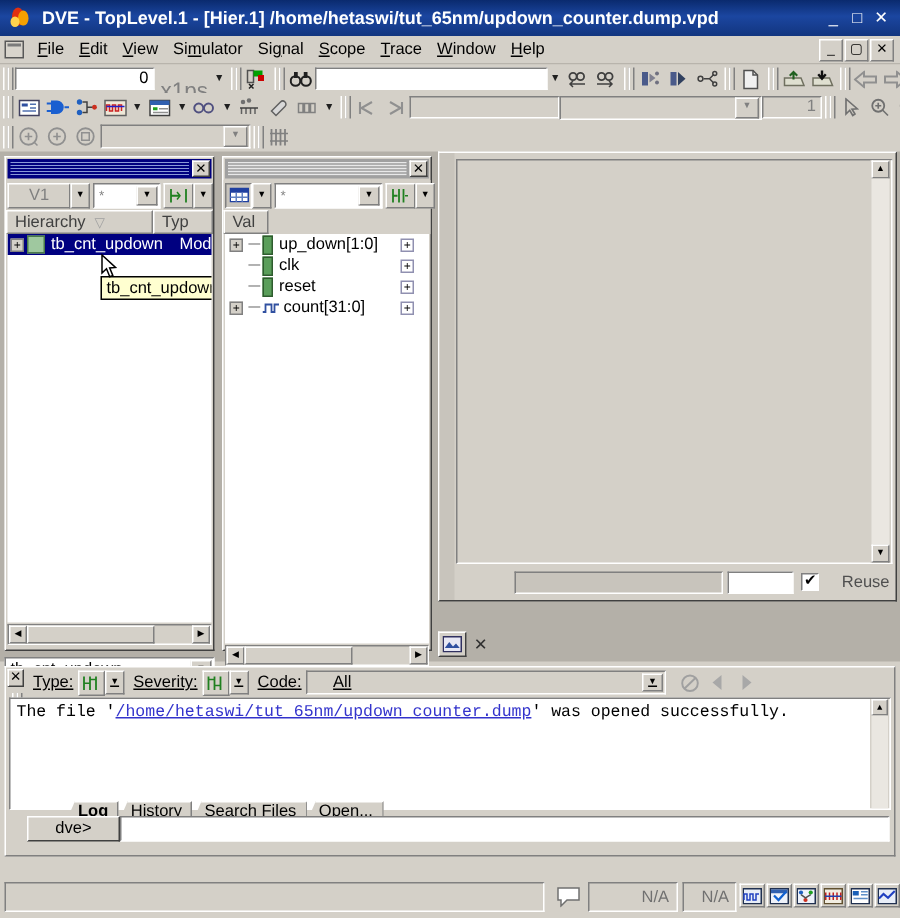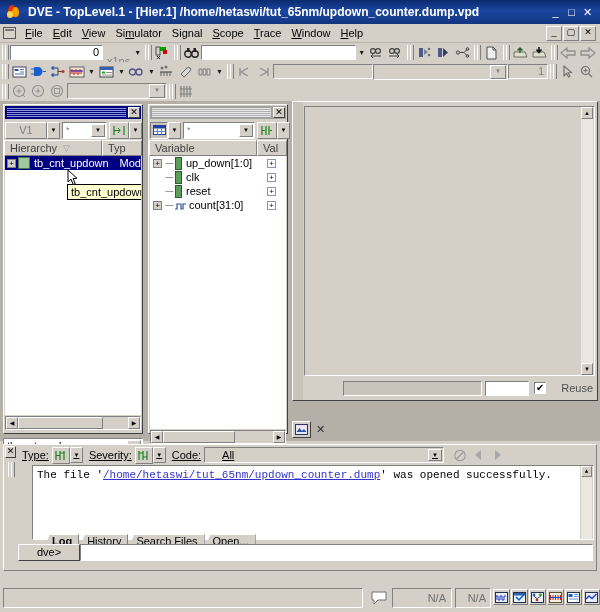--- a/index.html
+++ b/index.html
@@ -69,21 +69,21 @@
   .arrowdn{
     width:11px;height:17px;flex:0 0 auto;display:flex;align-items:center;justify-content:center;
     font-size:7px;color:#202020;cursor:default;
   }
   .timefield{
     width:93px;height:15px;background:#fff;
     border:1px solid;border-color:#808080 #fff #fff #808080;
     box-sizing:border-box;text-align:right;padding-right:3px;
     font-size:11px;line-height:13px;color:#000;flex:0 0 auto;
   }
-  .unitlbl{font-size:11px;color:#808080;margin:16px 2px 0 4px;flex:0 0 auto;}
+  .unitlbl{font-size:15px;color:#808080;margin:16px 2px 0 4px;flex:0 0 auto;}
   .searchfield{
     width:155px;height:15px;background:#fff;
     border:1px solid;border-color:#808080 #fff #fff #808080;
     box-sizing:border-box;flex:0 0 auto;
   }
   .combo-disabled{
     width:135px;height:16px;background:#d4d0c8;
     border:1px solid;border-color:#808080 #fff #fff #808080;
     box-sizing:border-box;display:flex;align-items:center;flex:0 0 auto;
   }
@@ -221,21 +221,21 @@
     position:absolute;left:3px;top:444px;width:594px;height:127px;
     background:#d4d0c8;border:1px solid;border-color:#fff #808080 #808080 #fff;box-sizing:border-box;
   }
   .logtools{height:18px;display:flex;align-items:center;padding-left:2px;text-decoration:underline;}
   .lbl{font-size:11px;margin:0 3px 0 2px;}
   .codecombo{
     height:16px;background:#d4d0c8;border:1px solid;border-color:#808080 #fff #fff #808080;
     box-sizing:border-box;display:flex;align-items:center;font-size:11px;padding-left:17px;color:#000;
   }
   .logtext{
-    position:absolute;left:28px;top:20px;right:2px;height:75px;
+    position:absolute;left:2px;top:20px;right:2px;height:75px;
     background:#fff;border:1px solid;border-color:#808080 #fff #fff #808080;box-sizing:border-box;
     font-family:"Liberation Mono",monospace;font-size:11px;padding:3px 4px;overflow:hidden;
   }
   .logtext a{color:#3333cc;text-decoration:underline;}
   .tabs{position:absolute;left:14px;bottom:22px;height:14px;display:flex;align-items:flex-end;}
   .tab{
     height:13px;font-size:11px;padding:0 6px 0 8px;line-height:12px;
     background:#d4d0c8;border-top:1px solid #fff;border-right:1px solid #808080;
     position:relative;cursor:default;
     clip-path:polygon(6px 0,100% 0,100% 100%,0 100%);
@@ -622,21 +622,20 @@
         <div class="iconbtn" style="margin-left:2px;">
           <svg width="14" height="11" viewBox="0 0 14 11">
               <path d="M2 1 v9 M2 5.5 h3" stroke="#208020" stroke-width="1.2" fill="none"></path>
               <path d="M6 1 v9 M9 1 v9" stroke="#208020" stroke-width="1.2"></path>
               <path d="M10 5.5 h2" stroke="#208020"></path>
             </svg>
         </div>
         <div class="smallbtn">▼</div>
       </div>
       <div class="colhead">
-        <div class="c" style="width:108px;">Variable</div>
         <div class="c" style="width:30px;">Val</div>
       </div>
       <div class="listarea" style="position:absolute;left:1px;top:51px;width:136px;height:273px;">
 
         <div class="row" style="padding-left:3px;">
           <span class="exp">+</span>
           <span class="treeline">─</span>
           <span class="sigbar"></span>
           <span>up_down[1:0]</span>
           <span class="plusbox" style="position:absolute;left:117px;">+</span>

